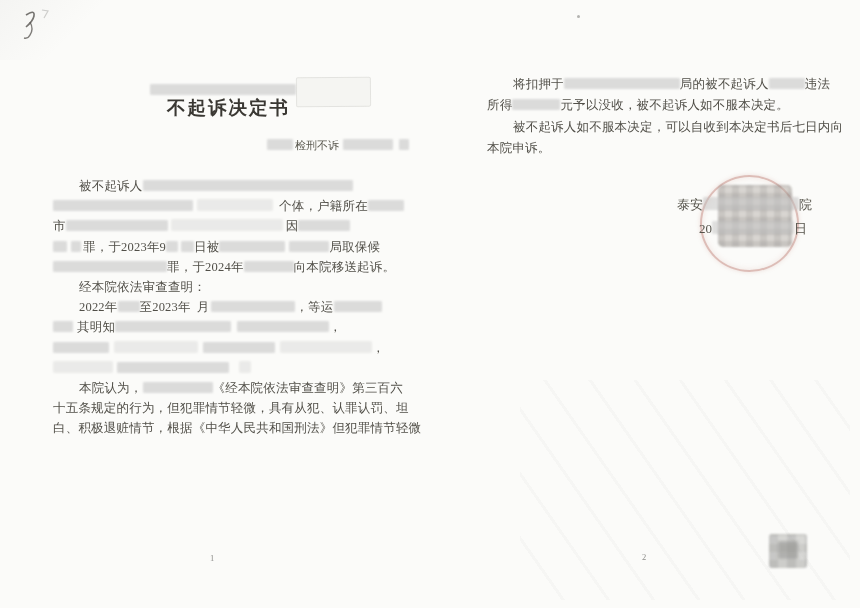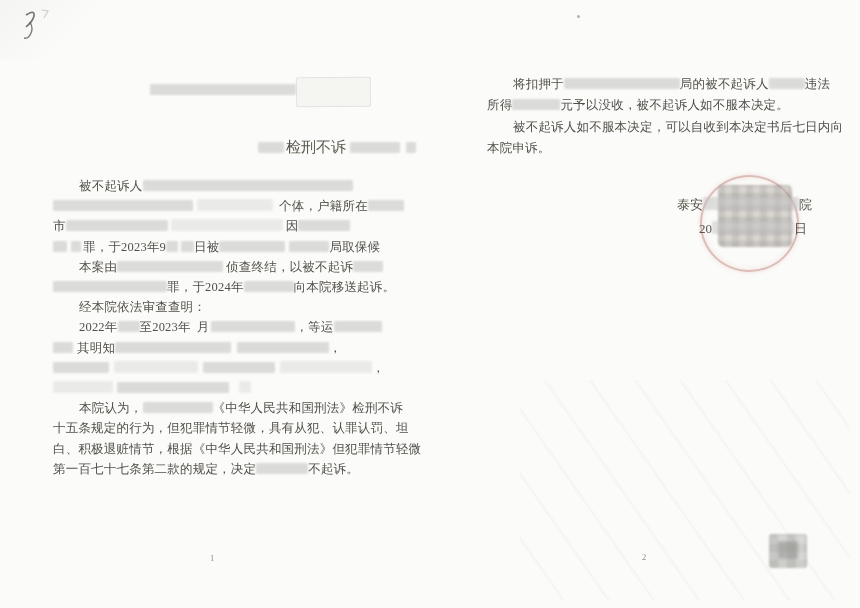--- a/index.html
+++ b/index.html
@@ -30,21 +30,21 @@
   .faint-box{
     position:absolute; left:243px; top:1px; width:73px; height:28px;
     border:1px solid #dcdcd8; background:#f3f3f0; opacity:.75; border-radius:2px;
     transform:rotate(-.6deg);
   }
   .doc-title{
     position:absolute; left:114px; top:19px;
     font-size:18.5px; font-weight:700; letter-spacing:2px; color:#3a3833;
     white-space:nowrap;
   }
-  .case-line{position:absolute; left:205px; top:62px; font-size:15px; color:#5a584f; white-space:nowrap;}
+  .case-line{position:absolute; left:214px; top:62px; font-size:11px; color:#5a584f; white-space:nowrap;}
 
   .docbody{position:absolute; left:0; top:100px; width:100%; font-size:12.5px; line-height:20.2px; letter-spacing:.2px;}
   .page-right .docbody{top:-2px; line-height:21.3px;}
   .line{white-space:nowrap; position:relative;}
   .line.indent{padding-left:26px;}
 
   .redact{
     display:inline-block; height:11px; background:#c2c2c2; opacity:.55;
     filter:blur(1.2px); border-radius:1px; vertical-align:-1px;
   }
@@ -99,37 +99,36 @@
 
   <svg class="handwriting" width="40" height="38" viewBox="0 0 40 38">
     <path d="M10 8 q9 -6 8 1 q-1 5 -8 11" stroke="#55534f" stroke-width="1.6" fill="none" opacity=".8"></path>
     <path d="M14 15 q4 7 0 13 q-2 4 -6 3" stroke="#55534f" stroke-width="1.4" fill="none" opacity=".75"></path>
     <path d="M26 3 l6 1 l-4 7" stroke="#c2c2bf" stroke-width="1.2" fill="none" opacity=".8"></path>
   </svg>
 
   <div class="page page-left">
     <div class="hdr-line"><span class="redact" style="width: 146px;"></span></div>
     <div class="faint-box"></div>
+    <div class="doc-title">不起诉决定书</div>
     <div class="case-line"><span class="redact" style="width: 26px;"></span><span class="gap" style="width: 2px;"></span><span class="txt">检刑不诉</span><span class="gap" style="width: 4px;"></span><span class="redact" style="width: 50px;"></span><span class="gap" style="width: 6px;"></span><span class="redact" style="width: 10px;"></span></div>
     <div class="docbody">
         <div class="line indent"><span class="txt">被不起诉人</span><span class="redact" style="width: 210px;"></span></div>
         <div class="line"><span class="redact" style="width: 140px;"></span><span class="gap" style="width: 4px;"></span><span class="redact light" style="width: 76px;"></span><span class="gap" style="width: 6px;"></span><span class="txt">个体，户籍所在</span><span class="redact" style="width: 36px;"></span></div>
         <div class="line"><span class="txt">市</span><span class="redact" style="width: 102px;"></span><span class="gap" style="width: 3px;"></span><span class="redact light" style="width: 112px;"></span><span class="gap" style="width: 3px;"></span><span class="txt">因</span><span class="redact" style="width: 52px;"></span></div>
         <div class="line"><span class="redact" style="width: 14px;"></span><span class="gap" style="width: 4px;"></span><span class="redact" style="width: 10px;"></span><span class="gap" style="width: 2px;"></span><span class="txt">罪，于2023年9</span><span class="redact" style="width: 12px;"></span><span class="gap" style="width: 3px;"></span><span class="redact" style="width: 13px;"></span><span class="txt">日被</span><span class="redact" style="width: 66px;"></span><span class="gap" style="width: 4px;"></span><span class="redact" style="width: 40px;"></span><span class="txt">局取保候</span></div>
-        <div class="line indent"><span class="txt">本案由</span><span class="redact" style="width: 106px;"></span><span class="gap" style="width: 3px;"></span><span class="txt">侦查终结，以被不起诉</span><span class="redact" style="width: 30px;"></span></div>
         <div class="line"><span class="redact" style="width: 114px;"></span><span class="txt">罪，于2024年</span><span class="redact" style="width: 50px;"></span><span class="txt">向本院移送起诉。</span></div>
         <div class="line indent"><span class="txt">经本院依法审查查明：</span></div>
         <div class="line indent"><span class="txt">2022年</span><span class="redact" style="width: 22px;"></span><span class="txt">至2023年</span><span class="gap" style="width: 6px;"></span><span class="txt">月</span><span class="gap" style="width: 2px;"></span><span class="redact" style="width: 84px;"></span><span class="txt">，等运</span><span class="redact" style="width: 48px;"></span></div>
         <div class="line"><span class="redact" style="width: 20px;"></span><span class="gap" style="width: 4px;"></span><span class="txt">其明知</span><span class="redact" style="width: 116px;"></span><span class="gap" style="width: 6px;"></span><span class="redact" style="width: 92px;"></span><span class="txt">，</span></div>
         <div class="line"><span class="redact" style="width: 56px;"></span><span class="gap" style="width: 5px;"></span><span class="redact light" style="width: 84px;"></span><span class="gap" style="width: 5px;"></span><span class="redact" style="width: 72px;"></span><span class="gap" style="width: 5px;"></span><span class="redact light" style="width: 92px;"></span><span class="txt">，</span></div>
         <div class="line"><span class="redact light" style="width: 60px;"></span><span class="gap" style="width: 4px;"></span><span class="redact" style="width: 112px;"></span><span class="gap" style="width: 10px;"></span><span class="redact light" style="width: 12px;"></span></div>
-        <div class="line indent"><span class="txt">本院认为，</span><span class="redact" style="width: 70px;"></span><span class="txt">《中华人民共和国刑法》检刑不诉</span></div>
+        <div class="line indent"><span class="txt">本院认为，</span><span class="redact" style="width: 70px;"></span><span class="txt">《经本院依法审查查明》第三百六</span></div>
         <div class="line"><span class="txt">十五条规定的行为，但犯罪情节轻微，具有从犯、认罪认罚、坦</span></div>
         <div class="line"><span class="txt">白、积极退赃情节，根据《中华人民共和国刑法》但犯罪情节轻微</span></div>
-        <div class="line"><span class="txt">第一百七十七条第二款的规定，决定</span><span class="redact" style="width: 52px;"></span><span class="txt">不起诉。</span></div>
       </div>
   </div>
 
   <div class="page page-right">
     <div class="docbody">
         <div class="line indent"><span class="txt">将扣押于</span><span class="redact" style="width: 116px;"></span><span class="txt">局的被不起诉人</span><span class="redact" style="width: 36px;"></span><span class="txt">违法</span></div>
         <div class="line"><span class="txt">所得</span><span class="redact" style="width: 48px;"></span><span class="txt">元予以没收，被不起诉人如不服本决定。</span></div>
         <div class="line indent"><span class="txt">被不起诉人如不服本决定，可以自收到本决定书后七日内向</span></div>
         <div class="line"><span class="txt">本院申诉。</span></div>
       </div>

